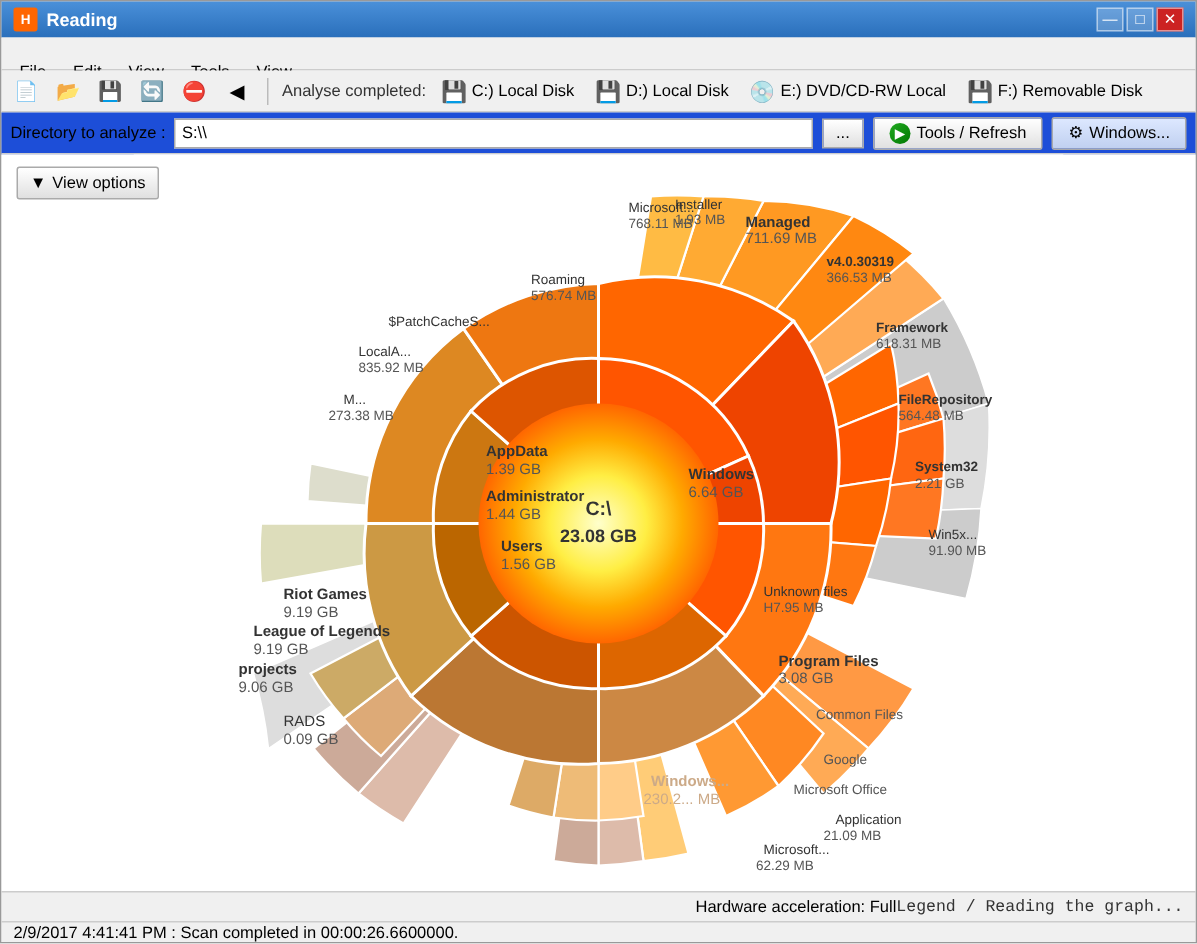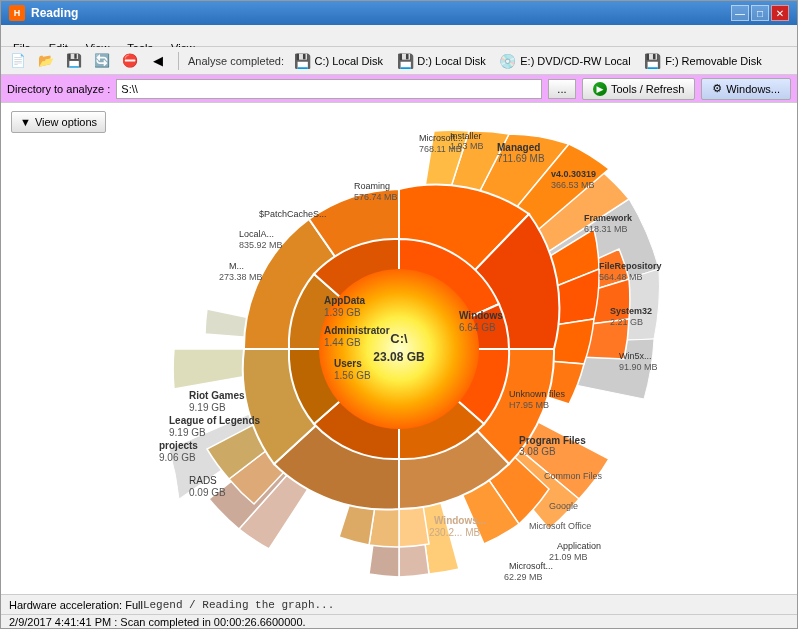--- a/index.html
+++ b/index.html
@@ -113,21 +113,21 @@
       align-items: center;
       gap: 3px;
       font-size: 11px;
       cursor: pointer;
       padding: 1px 4px;
     }
     .shortcut-icon {
       font-size: 14px;
     }
     .directory-bar {
-      background: #f0abfc;
+      background: #1d4ed8;
       border-bottom: 1px solid #ccc;
       padding: 3px 6px;
       display: flex;
       align-items: center;
       gap: 6px;
       height: 28px;
     }
     .dir-label { font-size: 11px; }
     .dir-input {
       flex: 1;
@@ -213,21 +213,21 @@
       bottom: 0;
       display: flex;
       align-items: center;
       justify-content: center;
     }
     .status-bar {
       background: #f0f0f0;
       border-top: 1px solid #ccc;
       padding: 2px 8px;
       display: flex;
-      justify-content: flex-start;
+      justify-content: flex-end;
       align-items: center;
       height: 20px;
       font-size: 11px;
     }
     .status-bottom {
       background: #f0f0f0;
       border-top: 1px solid #ccc;
       padding: 2px 8px;
       height: 14px;
       font-size: 11px;

